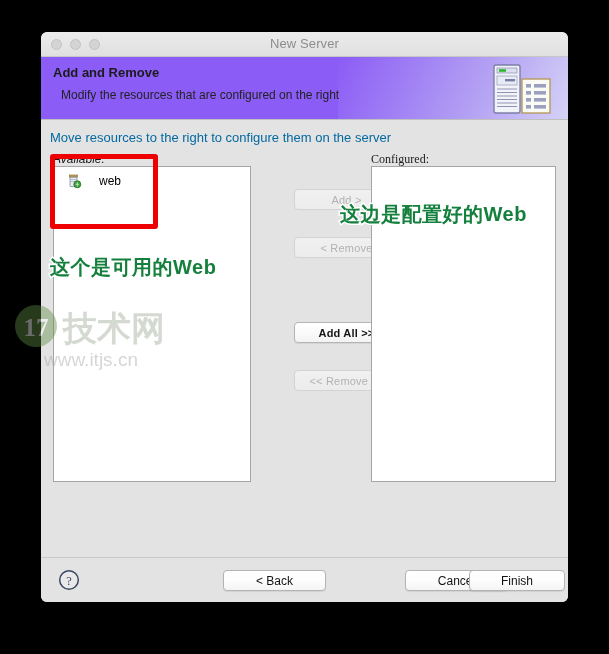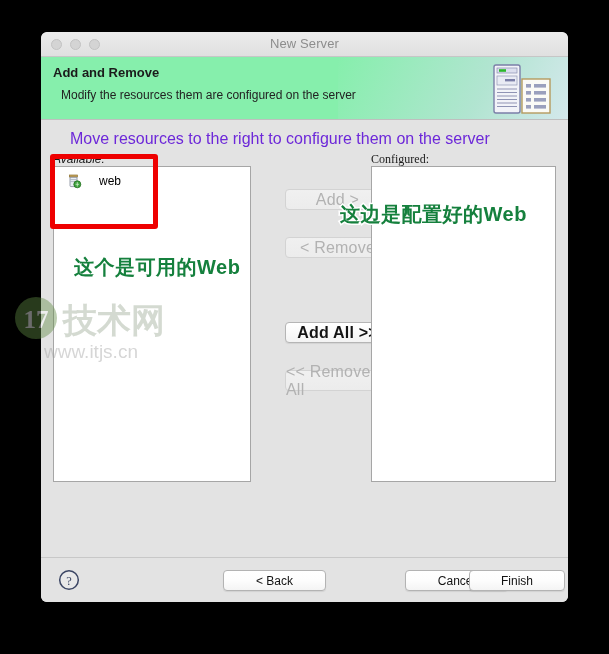--- a/index.html
+++ b/index.html
@@ -62,21 +62,21 @@
     text-align: center;
     font-size: 13px;
     color: #8d8d8d;
     letter-spacing: 0.1px;
   }
 
   
   .banner {
     position: relative;
     height: 62px;
-    background: #86efac;
+    background: #8b5cf6;
     border-bottom: 1px solid #bfbfbf;
     overflow: hidden;
   }
   .banner-wash {
     position: absolute;
     right: 0; top: 0;
     width: 230px; height: 62px;
     background: linear-gradient(115deg, rgba(255,255,255,0) 0%, rgba(214,220,240,0.55) 62%, rgba(226,231,247,0.85) 100%);
   }
   .banner-title {
@@ -99,23 +99,23 @@
   }
 
   
   .body {
     position: relative;
     height: 437px;
     background: #e3e3e3;
   }
   .hint {
     position: absolute;
-    left: 29px; top: 10px;
-    font-size: 16px;
-    color: #6d28d9;
+    left: 9px; top: 10px;
+    font-size: 13px;
+    color: #0369a1;
   }
 
   .col-label {
     position: absolute;
     font-size: 12px;
     color: #1a1a1a;
   }
   .listbox {
     position: absolute;
     background: #ffffff;
@@ -128,30 +128,31 @@
     gap: 17px;
     padding: 6px 0 0 12px;
     font-size: 12px;
     color: #000;
   }
   .jar-icon { width: 16px; height: 16px; display:block; }
 
   
   .midbtn {
     position: absolute;
-    left: 244px;
+    left: 253px;
     width: 105px;
     height: 21px;
     border-radius: 4px;
     box-sizing: border-box;
-    font-size: 16px;
+    font-size: 11px;
     display: flex;
     align-items: center;
     justify-content: center;
     letter-spacing: 0.2px;
+    text-align: right;
   }
   .btn-enabled {
     background: linear-gradient(to bottom,#ffffff 0%, #fafafa 50%, #f3f3f3 100%);
     border: 1px solid #b5b5b5;
     color: #141414;
     font-weight: bold;
     box-shadow: 0 1px 1px rgba(0,0,0,0.07);
   }
   .btn-disabled {
     background: linear-gradient(to bottom,#f0f0f0 0%, #ececec 100%);
@@ -211,21 +212,21 @@
     white-space: nowrap;
     -webkit-text-stroke: 3px #ffffff;
     paint-order: stroke fill;
     letter-spacing: 0.5px;
   }
 
   
   .watermark {
     position: absolute;
     left: 8px;
-    top: 292px;
+    top: 300px;
     width: 190px;
     height: 72px;
     opacity: 0.42;
     pointer-events: none;
   }
 </style>
 </head>
 <body>
 
 <div id="root">
@@ -237,21 +238,21 @@
         <span class="light"></span>
         <span class="light"></span>
         <span class="light"></span>
       </div>
       <div class="window-title">New Server</div>
     </div>
 
     <div class="banner">
       <div class="banner-wash"></div>
       <div class="banner-title">Add and Remove</div>
-      <div class="banner-sub">Modify the resources them are configured on the server</div>
+      <div class="banner-sub">Modify the resources that are configured on the right</div>
       <div class="banner-icon">
         <svg width="72" height="56" viewBox="0 0 72 56">
 
           <rect x="8" y="4" width="26" height="48" rx="2" fill="#f2f3f8" stroke="#7b7fa8" stroke-width="1.4"></rect>
           <rect x="11" y="7" width="20" height="5" fill="#dcdfee" stroke="#8b8fb2" stroke-width="0.7"></rect>
           <rect x="13" y="8.2" width="7" height="2.6" fill="#2cb82c"></rect>
           <rect x="11" y="15" width="20" height="9" fill="#e9ebf4" stroke="#9397b6" stroke-width="0.7"></rect>
           <rect x="19" y="18" width="10" height="2.4" fill="#7b7fa8"></rect>
           <g fill="none" stroke="#8f93b4" stroke-width="1.1">
             <line x1="11" y1="28" x2="31" y2="28"></line>
@@ -317,21 +318,21 @@
       </div>
       <div class="footbtn foot-enabled" style="left:182px;">&lt; Back</div>
       <div class="footbtn foot-enabled" style="left:364px;">Cancel</div>
       <div class="footbtn foot-enabled" style="left:428px; width:96px;">Finish</div>
     </div>
 
   </div>
 
   <div class="red-box" style="left:50px; top:154px; width:108px; height:75px;"></div>
 
-  <div class="red-note" style="left:74px; top:254px;text-decoration:underline;">这个是可用的Web</div>
+  <div class="red-note" style="left:50px; top:254px;text-decoration:underline;">这个是可用的Web</div>
   <div class="red-note" style="left:340px; top:201px;">这边是配置好的Web</div>
 
   <div class="watermark">
     <svg width="190" height="72" viewBox="0 0 190 72">
       <circle cx="28" cy="26" r="21" fill="#5f8a43"></circle>
       <text x="28" y="36" text-anchor="middle" font-size="25" font-weight="bold" font-family="Liberation Serif, serif" fill="#ffffff">17</text>
       <text x="55" y="40" font-size="34" font-weight="bold" font-family="DejaVu Sans, sans-serif" fill="#9aa893">技术网</text>
       <text x="36" y="66" font-size="19" font-family="Liberation Sans, sans-serif" fill="#9e9e9e">www.itjs.cn</text>
     </svg>
   </div>

